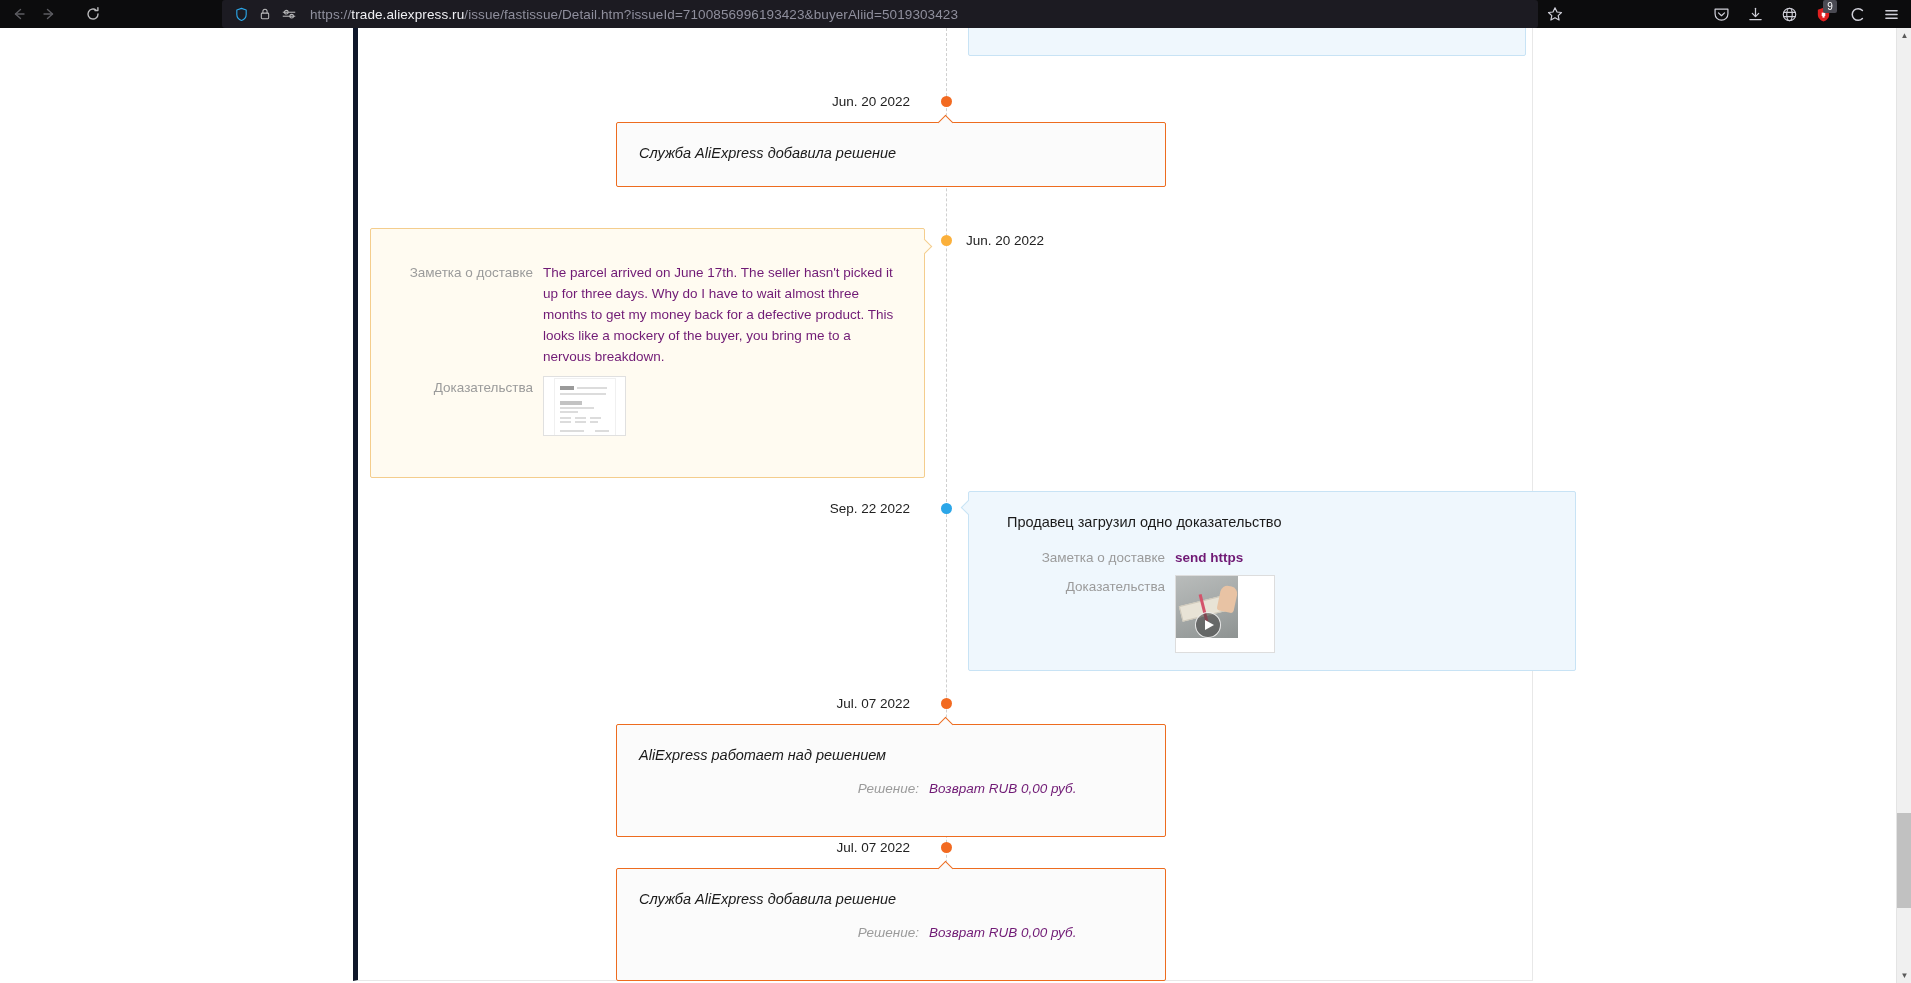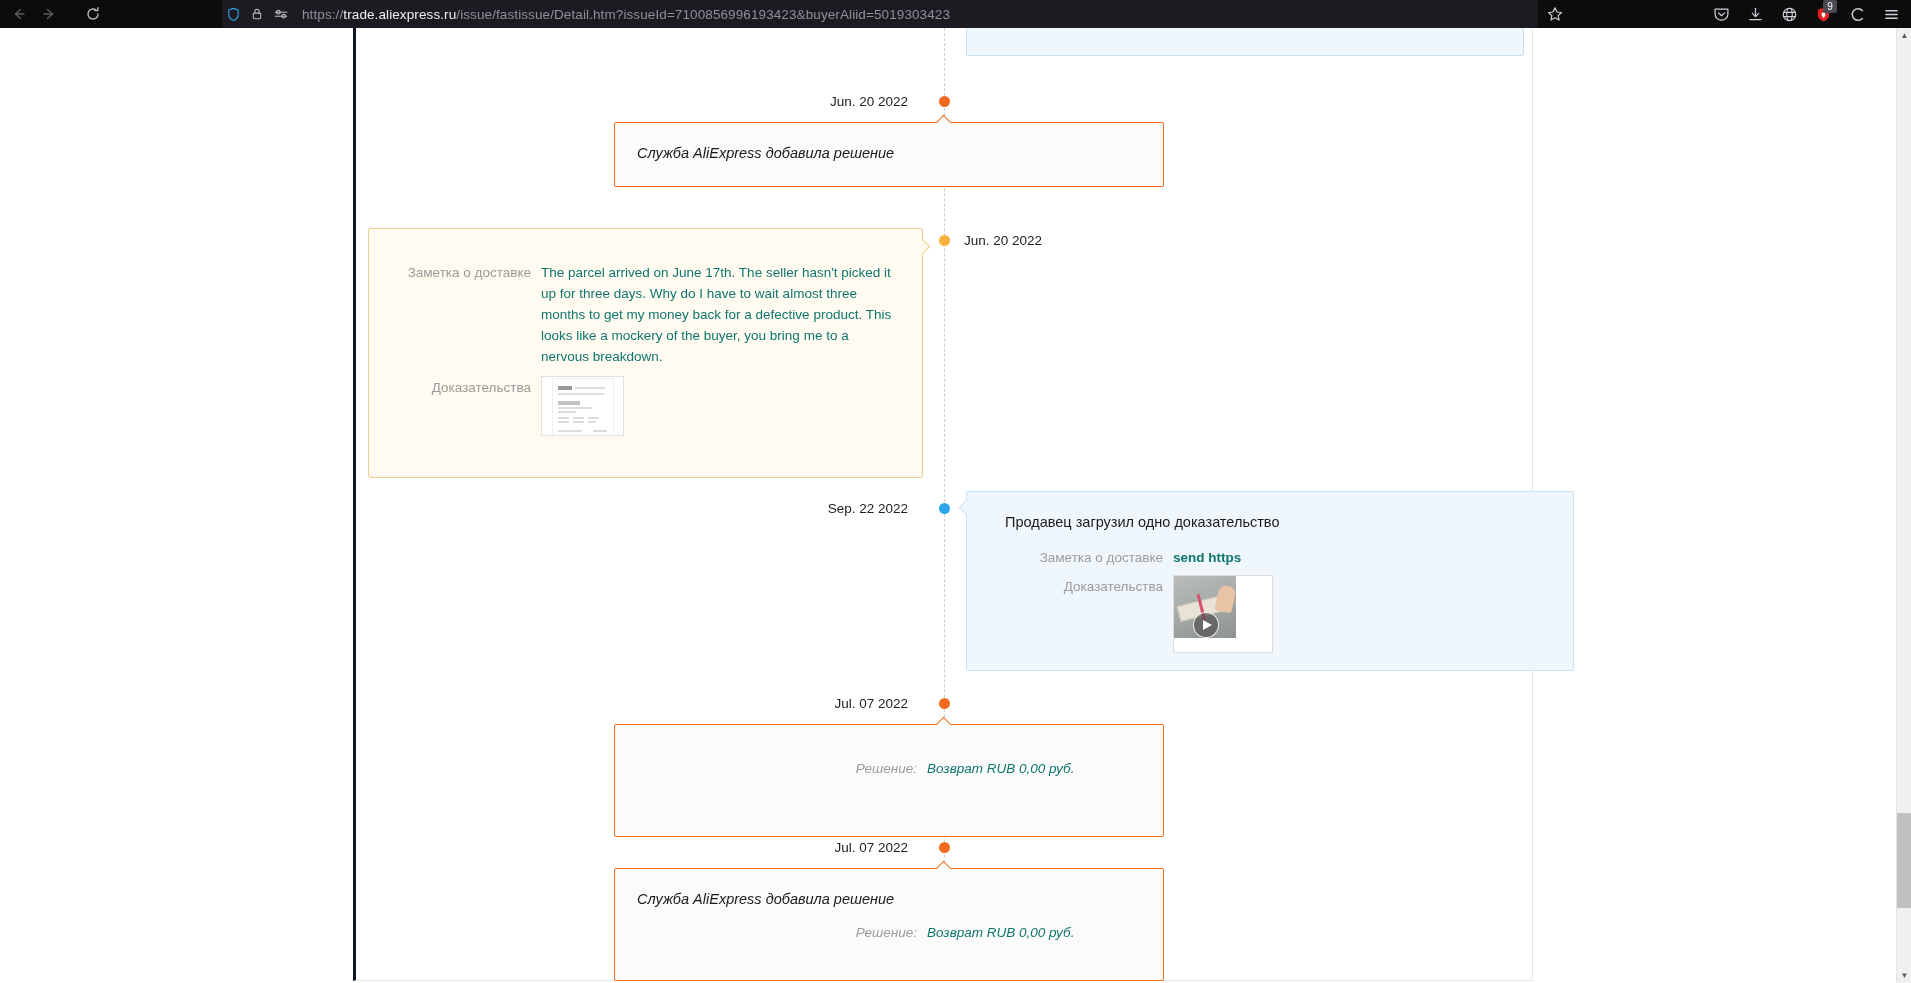--- a/index.html
+++ b/index.html
@@ -24,21 +24,21 @@
     color: #b9b9bb;
   }
   .nav-btn.disabled { color: #5c5c61; }
   .nav-btn svg { display: block; }
 
   #urlbar {
     position: absolute; left: 222px; top: 0;
     width: 1316px; height: 28px;
     background: #1c1b22;
     display: flex; align-items: center;
-    padding: 0 0;
+    padding: 0 8px;
     border-radius: 3px;
   }
   #urlbar .ub-icon {
     width: 22px; height: 22px;
     display: flex; align-items: center; justify-content: center;
     margin-right: 2px;
   }
   #url-text {
     font-size: 13.5px;
     color: #8f8f9d;
@@ -106,21 +106,21 @@
     background: #c1c1c1;
   }
   #sb-down { position: absolute; bottom: 0; left: 0; }
 
   
   #content-panel {
     position: absolute;
     left: 353px; top: 0px;
     width: 1180px; height: 953px;
     background: #ffffff;
-    border-left: 3px solid #0f172a;
+    border-left: 5px solid #0f172a;
     border-right: 1px solid #e8e8e8;
     border-bottom: 1px solid #e8e8e8;
   }
 
   
   #timeline-axis {
     position: absolute;
     left: 588px; top: 0;
     width: 0;
     height: 925px;
@@ -173,21 +173,21 @@
     line-height: 1.55;
   }
   .kv-label {
     color: #9b9b9b;
     text-align: right;
     flex: 0 0 auto;
     padding-right: 10px;
     white-space: nowrap;
   }
   .kv-value {
-    color: #0f766e;
+    color: #701a75;
     flex: 1 1 auto;
   }
   .kv-value.emph { font-weight: 600; }
 
   
   .notch {
     position: absolute;
     width: 11px; height: 11px;
     transform: rotate(45deg);
     background: inherit;
@@ -477,20 +477,21 @@
         </div>
       </div>
     </div>
 
     <div class="tl-row" style="top:668px;">
       <div class="tl-date left" style="top:0px; right:626px;">Jul. 07 2022</div>
       <div class="tl-dot orange" style="top:2px;"></div>
 
       <div class="card orange" style="left:258px; width:550px; top:28px; height:113px;">
         <div class="notch notch-t" style="left:323px;"></div>
+        <div class="card-title">AliExpress работает над решением</div>
         <div class="kv" style="margin-top:14px;">
           <div class="kv-label" style="width:290px;">Решение:</div>
           <div class="kv-value">Возврат RUB 0,00 руб.</div>
         </div>
       </div>
     </div>
 
     <div class="tl-row" style="top:812px;">
       <div class="tl-date left" style="top:0px; right:626px;">Jul. 07 2022</div>
       <div class="tl-dot orange" style="top:2px;"></div>

